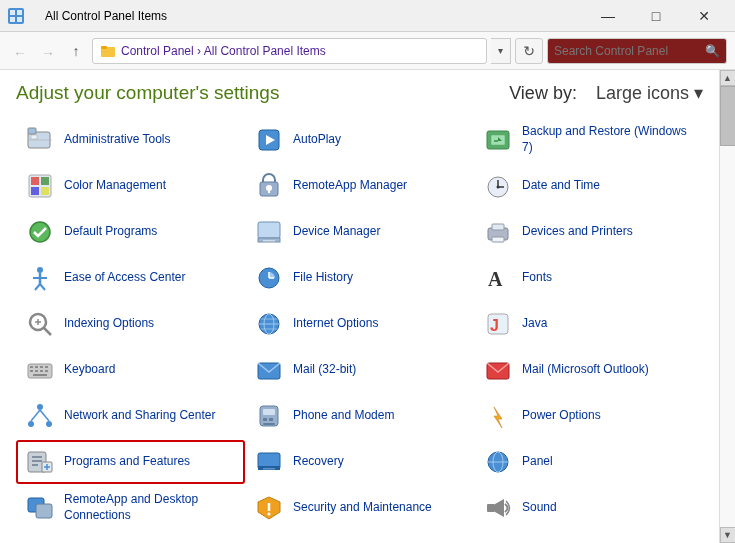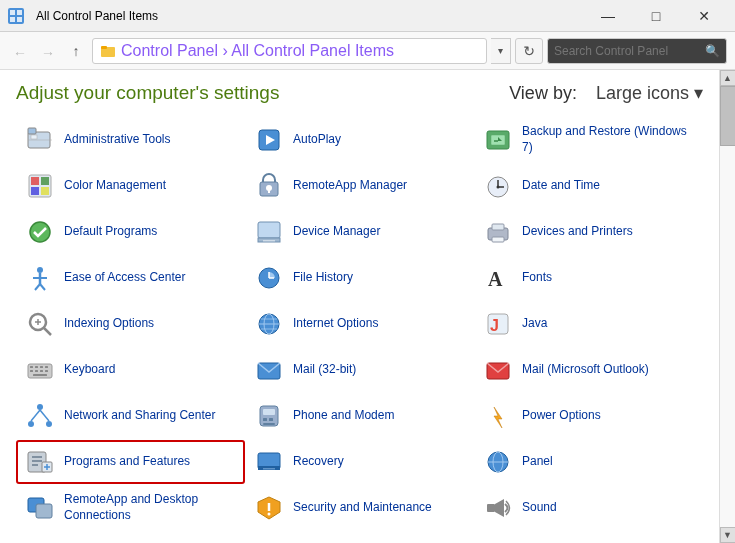--- a/index.html
+++ b/index.html
@@ -8,21 +8,21 @@
     
     .title-bar {
       background: #f0f0f0;
       height: 32px;
       display: flex;
       align-items: center;
       padding: 0 8px;
       border-bottom: 1px solid #d0d0d0;
       justify-content: space-between;
     }
-    .title-bar-left { display: flex; align-items: center; gap: 12px; }
+    .title-bar-left { display: flex; align-items: center; gap: 21px; }
     .title-bar-icon { width: 16px; height: 16px; background: #4a90d9; border-radius: 2px; display: flex; align-items: center; justify-content: center; }
     .title-bar-title { font-size: 12px; color: #000; }
     .title-bar-controls { display: flex; gap: 2px; }
     .title-btn {
       width: 46px; height: 32px; border: none; background: transparent;
       cursor: pointer; font-size: 14px; display: flex; align-items: center; justify-content: center;
       color: #333;
     }
 
     
@@ -59,21 +59,21 @@
       background: #f5f5f5; cursor: pointer; display: flex; align-items: center; justify-content: center;
       font-size: 10px; color: #555;
     }
     .refresh-btn {
       width: 28px; height: 26px; border: 1px solid #ccc; border-radius: 3px;
       background: #f5f5f5; cursor: pointer; display: flex; align-items: center; justify-content: center;
       font-size: 14px; color: #555;
     }
     .search-box {
       height: 26px; width: 180px; border: 1px solid #ccc; border-radius: 3px;
-      background: #404040; display: flex; align-items: center; padding: 0 6px; gap: 4px;
+      background: #7f1d1d; display: flex; align-items: center; padding: 0 6px; gap: 4px;
     }
     .search-box input {
       border: none; outline: none; font-size: 12px; color: #999; width: 100%; background: transparent;
     }
 
     
     .main {
       display: flex;
       height: calc(543px - 32px - 38px);
     }
@@ -172,21 +172,21 @@
 
 <div class="address-bar">
   <button class="nav-btn disabled">←</button>
   <button class="nav-btn disabled">→</button>
   <button class="nav-btn">↑</button>
   <div class="address-box">
     <svg width="16" height="16" viewBox="0 0 16 16" style="margin-right:4px;min-width:16px">
         <rect x="0" y="4" width="14" height="10" rx="1" fill="#f5c542"></rect>
         <rect x="0" y="3" width="6" height="3" rx="1" fill="#f0a500"></rect>
       </svg>
-    <span style="font-size:16px;color:#8b5cf6;">Control Panel  ›  All Control Panel Items</span>
+    <span style="font-size:12px;color:#4c1d95;">Control Panel  ›  All Control Panel Items</span>
   </div>
   <div class="address-dropdown">▾</div>
   <div class="refresh-btn">↻</div>
   <div class="search-box">
     <input type="text" placeholder="Search Control Panel" style="">
     <span style="color:#999;font-size:12px;">🔍</span>
   </div>
 </div>
 
 <div class="main">

